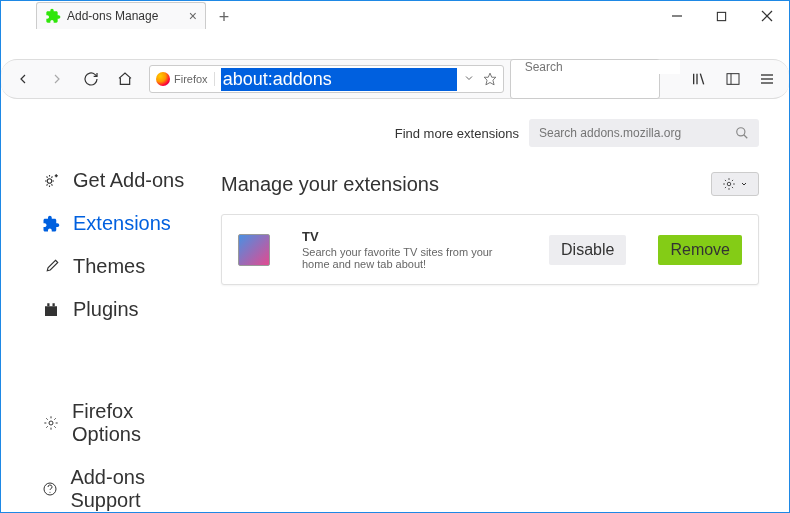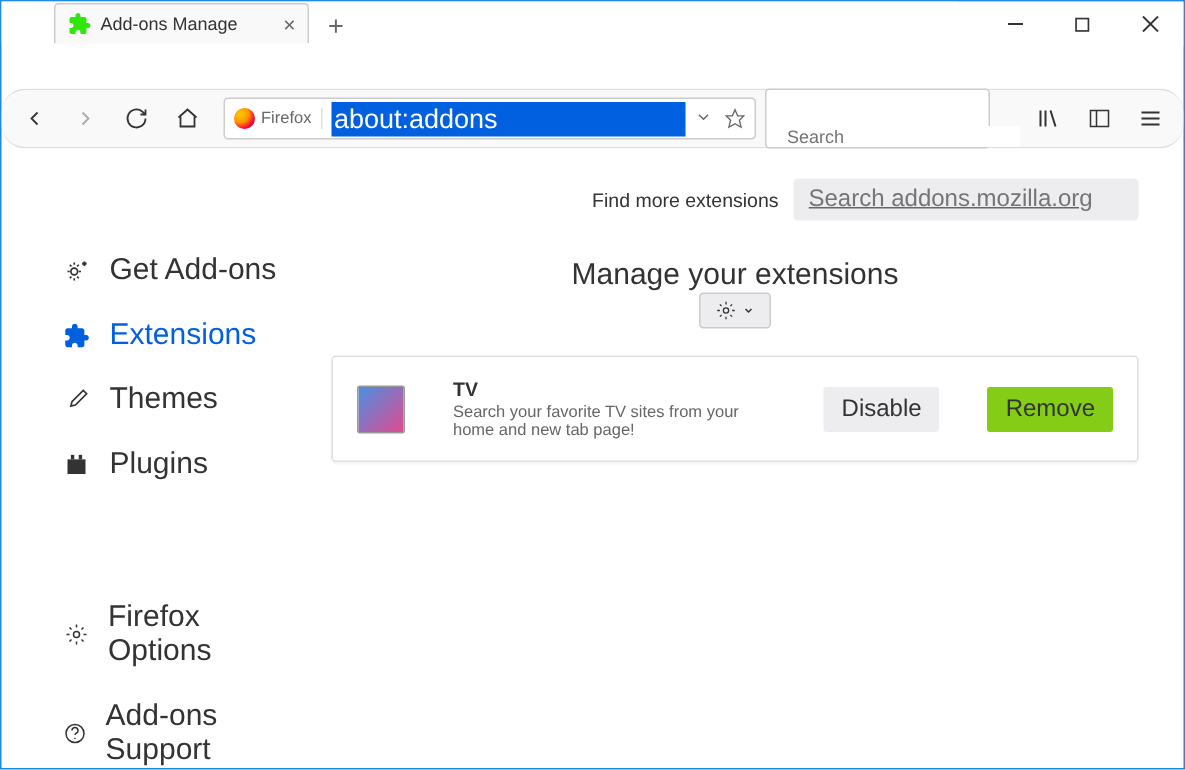--- a/index.html
+++ b/index.html
@@ -18,39 +18,39 @@
     
     
     .toolbar { height: 40px; background: #f9f9fa; border-top: 1px solid #ddd; border-bottom: 1px solid #ddd; display: flex; align-items: center; padding: 0 8px; gap: 6px; margin-top: 28px; border-radius: 16px; }
     .navbtn { width: 28px; height: 28px; display: flex; align-items: center; justify-content: center; border-radius: 3px; cursor: pointer; }
     .navbtn.disabled { opacity: 0.4; }
     .navbtn svg { width: 16px; height: 16px; fill: none; stroke: #333; stroke-width: 1.8; }
     .urlbar { flex: 1; max-width: 360px; height: 28px; background: #fff; border: 1px solid #ccc; border-radius: 3px; display: flex; align-items: center; padding: 0 6px; gap: 6px; margin-left: 4px; }
     .urlbar-ff { display: flex; align-items: center; gap: 4px; font-size: 11px; color: #666; padding-right: 6px; border-right: 1px solid #ddd; }
     .urlbar-input { flex: 1; border: none; outline: none; font-size: 18px; background: #0060df; color: #fff; padding: 1px 2px; }
     .urlbar-icons { display: flex; gap: 8px; color: #666; }
-    .searchbar { width: 150px; height: 40px; background: #fff; border: 1px solid #ccc; border-radius: 3px; display: flex; align-items: flex-end; padding: 0 8px; gap: 6px; }
+    .searchbar { width: 150px; height: 40px; background: #fff; border: 1px solid #ccc; border-radius: 3px; display: flex; align-items: flex-start; padding: 0 8px; gap: 6px; }
     .searchbar input { flex: 1; border: none; outline: none; font-size: 12px; color: #999; }
     .tbicon { width: 28px; height: 28px; display: flex; align-items: center; justify-content: center; cursor: pointer; }
     
     
     .content { display: flex; height: calc(100% - 68px); }
     .sidebar { width: 210px; padding: 60px 0 20px 30px; display: flex; flex-direction: column; }
     .side-item { display: flex; align-items: center; gap: 12px; padding: 10px 10px; font-size: 20px; color: #333; cursor: pointer; border-radius: 3px; }
     .side-item.active { color: #0060df; }
     .side-item .icn { width: 20px; height: 20px; display: flex; align-items: center; justify-content: center; }
     .side-bottom { margin-top: auto; }
     
     .main { flex: 1; padding: 20px 30px 20px 10px; }
     .findrow { display: flex; align-items: center; justify-content: flex-end; gap: 10px; margin-bottom: 25px; }
     .findrow-label { font-size: 13px; color: #333; }
     .findrow-search { width: 230px; height: 28px; background: #ededf0; border: none; border-radius: 3px; display: flex; align-items: center; padding: 0 10px; gap: 8px; }
-    .findrow-search input { flex: 1; border: none; outline: none; background: transparent; font-size: 16px; color: #666; text-decoration: underline; }
-    
-    .headrow { display: flex; align-items: center; justify-content: space-between; margin-bottom: 18px; flex-direction: column; }
+    .findrow-search input { flex: 1; border: none; outline: none; background: transparent; font-size: 12px; color: #666; }
+    
+    .headrow { display: flex; align-items: center; justify-content: space-between; margin-bottom: 18px; }
     .headrow h1 { font-size: 20px; font-weight: 400; color: #333; }
     .gearbtn { background: #ededf0; border: 1px solid #ccc; border-radius: 3px; padding: 4px 10px; cursor: pointer; display: flex; align-items: center; gap: 4px; }
     
     .card { background: #fff; border: 1px solid #e0e0e0; border-radius: 3px; padding: 14px 16px; display: flex; align-items: center; gap: 32px; box-shadow: 0 1px 2px rgba(0,0,0,0.05); }
     .card-icon { width: 32px; height: 32px; background: linear-gradient(135deg, #4a90e2, #e24a90); border: 1px solid #999; border-radius: 2px; flex-shrink: 0; }
     .card-body { flex: 1; }
     .card-title { font-size: 13px; font-weight: 600; color: #333; }
     .card-desc { font-size: 11px; color: #666; margin-top: 2px; }
     .card-btn { background: #ededf0; border: none; padding: 6px 12px; font-size: 16px; color: #333; cursor: pointer; border-radius: 2px; }
     .card-btn.primary { background: #84cc16; }
@@ -250,19 +250,19 @@
         <svg width="8" height="8" viewBox="0 0 24 24">
             <polyline points="6 9 12 15 18 9" fill="none" stroke="#333" stroke-width="3"></polyline>
           </svg>
       </button>
     </div>
 
     <div class="card">
       <div class="card-icon"></div>
       <div class="card-body">
         <div class="card-title">TV</div>
-        <div class="card-desc">Search your favorite TV sites from your home and new tab page!</div>
+        <div class="card-desc">Search your favorite TV sites from your home and new tab about!</div>
       </div>
       <button class="card-btn">Disable</button>
       <button class="card-btn primary">Remove</button>
     </div>
   </div>
 </div>
 
 </body></html>

